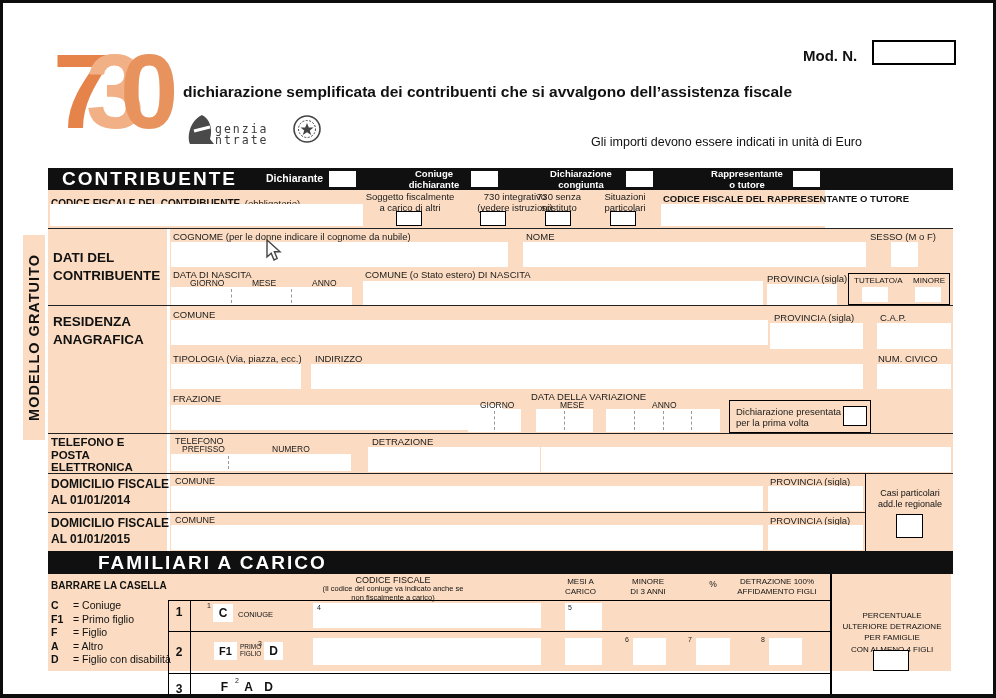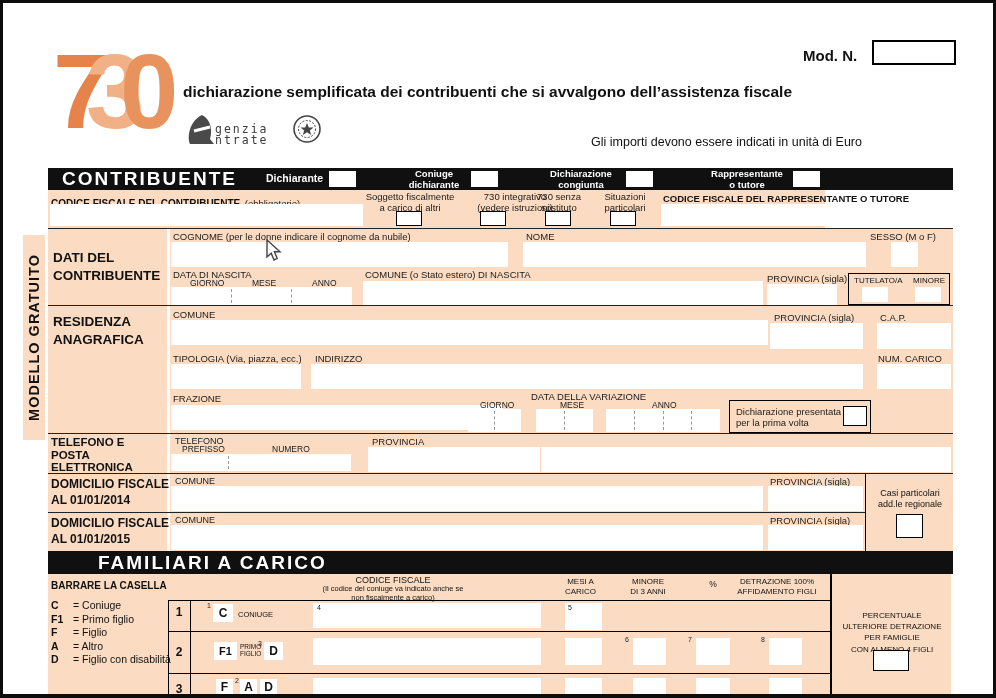--- a/index.html
+++ b/index.html
@@ -157,21 +157,21 @@
     <div class="a f" style="left:123px;top:14px;width:597px;height:25px;"></div>
     <div class="a lb" style="left:726px;top:6px;">PROVINCIA (sigla)</div>
     <div class="a f" style="left:722px;top:17px;width:93px;height:26px;"></div>
     <div class="a lb" style="left:832px;top:6px;">C.A.P.</div>
     <div class="a f" style="left:829px;top:17px;width:74px;height:26px;"></div>
 
     <div class="a lb" style="left:125px;top:47px;">TIPOLOGIA (Via, piazza, ecc.)</div>
     <div class="a f" style="left:123px;top:58px;width:130px;height:25px;"></div>
     <div class="a lb" style="left:267px;top:47px;">INDIRIZZO</div>
     <div class="a f" style="left:263px;top:58px;width:552px;height:25px;"></div>
-    <div class="a lb" style="left:830px;top:47px;">NUM. CARICO</div>
+    <div class="a lb" style="left:830px;top:47px;">NUM. CIVICO</div>
     <div class="a f" style="left:829px;top:58px;width:74px;height:25px;"></div>
 
     <div class="a lb" style="left:125px;top:87px;">FRAZIONE</div>
     <div class="a f" style="left:123px;top:99px;width:332px;height:25px;"></div>
     <div class="a lb" style="left:483px;top:85px;">DATA DELLA VARIAZIONE</div>
     <div class="a lbs" style="left:432px;top:94px;">GIORNO</div>
     <div class="a lbs" style="left:512px;top:94px;">MESE</div>
     <div class="a lbs" style="left:604px;top:94px;">ANNO</div>
     <div class="a f" style="left:420px;top:103px;width:53px;height:23px;">
       <span class="dash" style="left:26px;"></span>
@@ -199,21 +199,21 @@
       <div>TELEFONO E</div>
         <div>POSTA</div>
         <div>ELETTRONICA</div>
     </div>
     <div class="a lbs" style="left:127px;top:2px;font-size:9px;">TELEFONO</div>
     <div class="a lbs" style="left:134px;top:10px;">PREFISSO</div>
     <div class="a lbs" style="left:224px;top:10px;">NUMERO</div>
     <div class="a f" style="left:123px;top:20px;width:180px;height:17px;">
       <span class="dash" style="left:57px;"></span>
     </div>
-    <div class="a lb" style="left:324px;top:2px;">PROVINCIA</div>
+    <div class="a lb" style="left:324px;top:2px;">DETRAZIONE</div>
     <div class="a f" style="left:320px;top:13px;width:172px;height:25px;"></div>
     <div class="a lb" style="left:497px;top:2px;margin-top:48px;">INDIRIZZO DI POSTA ELETTRONICA</div>
     <div class="a f" style="left:493px;top:13px;width:410px;height:25px;"></div>
   </div>
 
   <div class="band" style="left:45px;top:470px;width:905px;height:39px;border-top:1px solid #222;box-sizing:border-box;">
     <div class="a" style="left:119px;top:0;width:3px;height:39px;background:#fff;"></div>
     <div class="a t2" style="left:3px;top:3px;">
       <div>DOMICILIO FISCALE</div>
         <div>AL 01/01/2014</div>
@@ -241,21 +241,21 @@
       <div>Casi particolari</div>
         <div>add.le regionale</div>
     </div>
     <div class="a c" style="left:30px;top:40px;width:27px;height:24px;"></div>
   </div>
 
   <div class="bar" style="left:45px;top:548px;width:905px;height:23px;">
     <div class="a bar-title" style="left:50px;top:0;line-height:23px;">FAMILIARI A CARICO</div>
   </div>
 
-  <div class="band" style="left:45px;top:571px;width:903px;height:123px;">
+  <div class="band" style="left:45px;top:571px;width:903px;height:97px;">
     <div class="a lbb" style="left:3px;top:6px;">BARRARE LA CASELLA</div>
     <div class="a leg" style="left:3px;top:25px;">
       <div><b>C</b><span>= Coniuge</span></div>
       <div><b>F1</b><span>= Primo figlio</span></div>
       <div><b>F</b><span>= Figlio</span></div>
       <div><b>A</b><span>= Altro</span></div>
       <div><b>D</b><span>= Figlio con disabilità</span></div>
     </div>
 
     <div class="ln" style="left:120px;top:26px;width:663px;height:1px;"></div>

